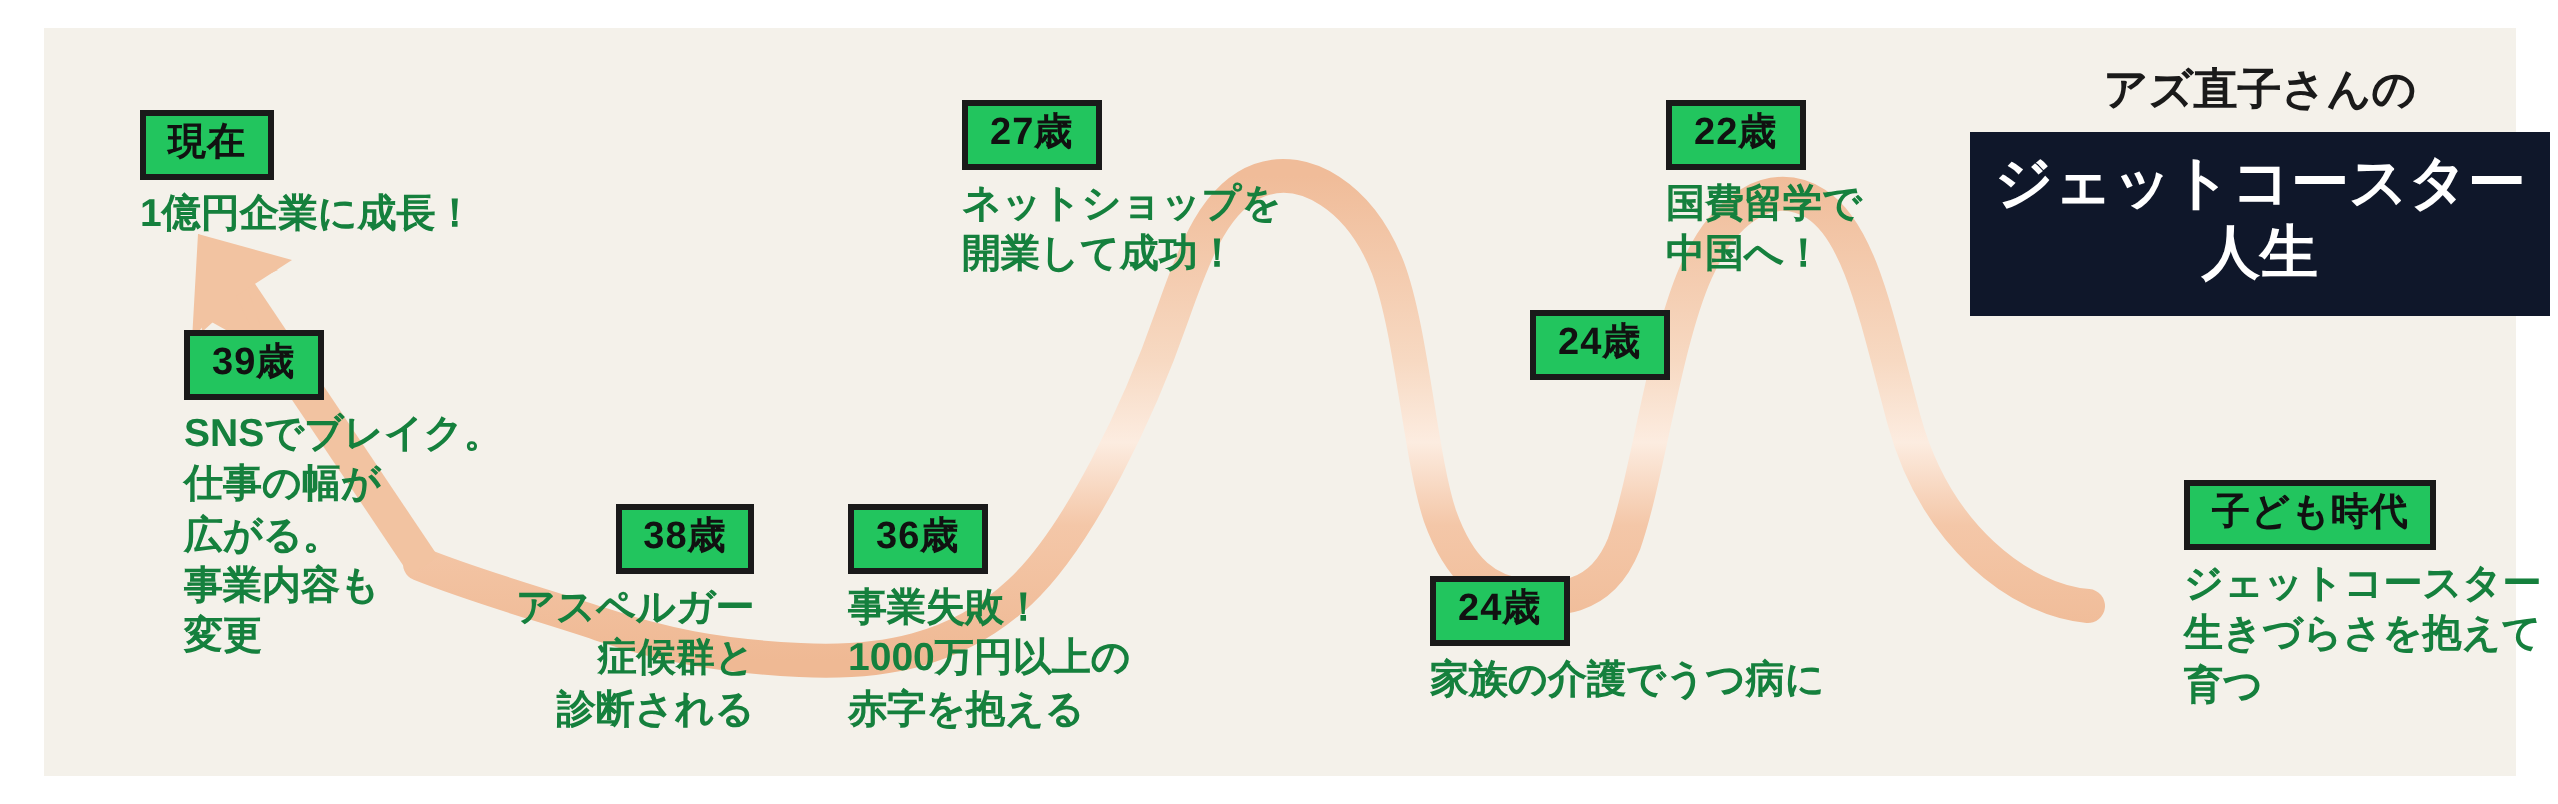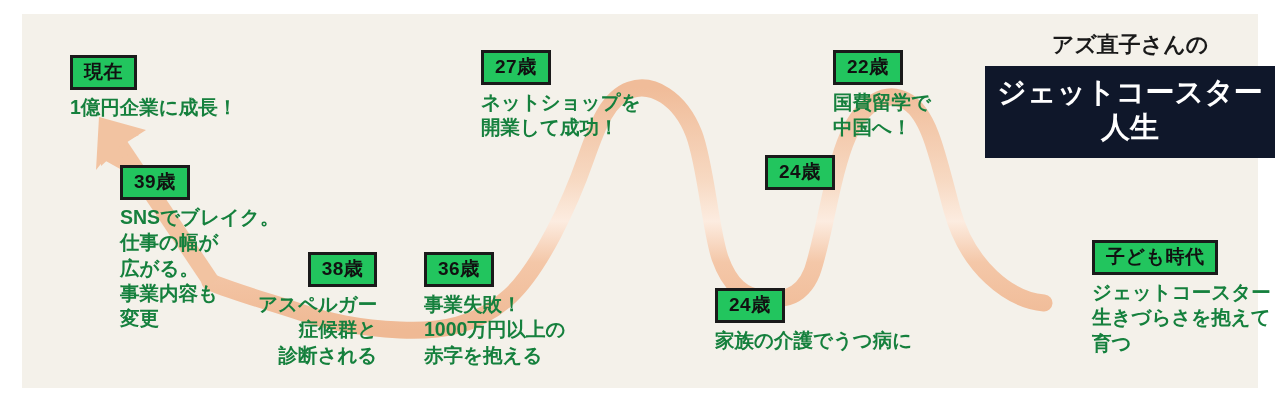--- a/index.html
+++ b/index.html
@@ -113,21 +113,21 @@
     <path d="M 99 117 L 146 130 L 118 148 L 131 175 L 104 160 L 96 170 Z" fill="#f2c3a1"></path>
   </svg>
 
   <div class="node" style="left:70px;top:55px;">
     <span class="badge-wrap">
       <span class="age-badge">現在</span>
     </span>
     <div class="node-desc">1億円企業に成長！</div>
   </div>
 
-  <div class="node" style="left:92px;top:165px;margin-left:28px;">
+  <div class="node" style="left:92px;top:165px;">
     <span class="badge-wrap">
       <span class="age-badge">39歳</span>
     </span>
     <div class="node-desc">SNSでブレイク。
 仕事の幅が
 広がる。
 事業内容も
 変更</div>
   </div>
 

